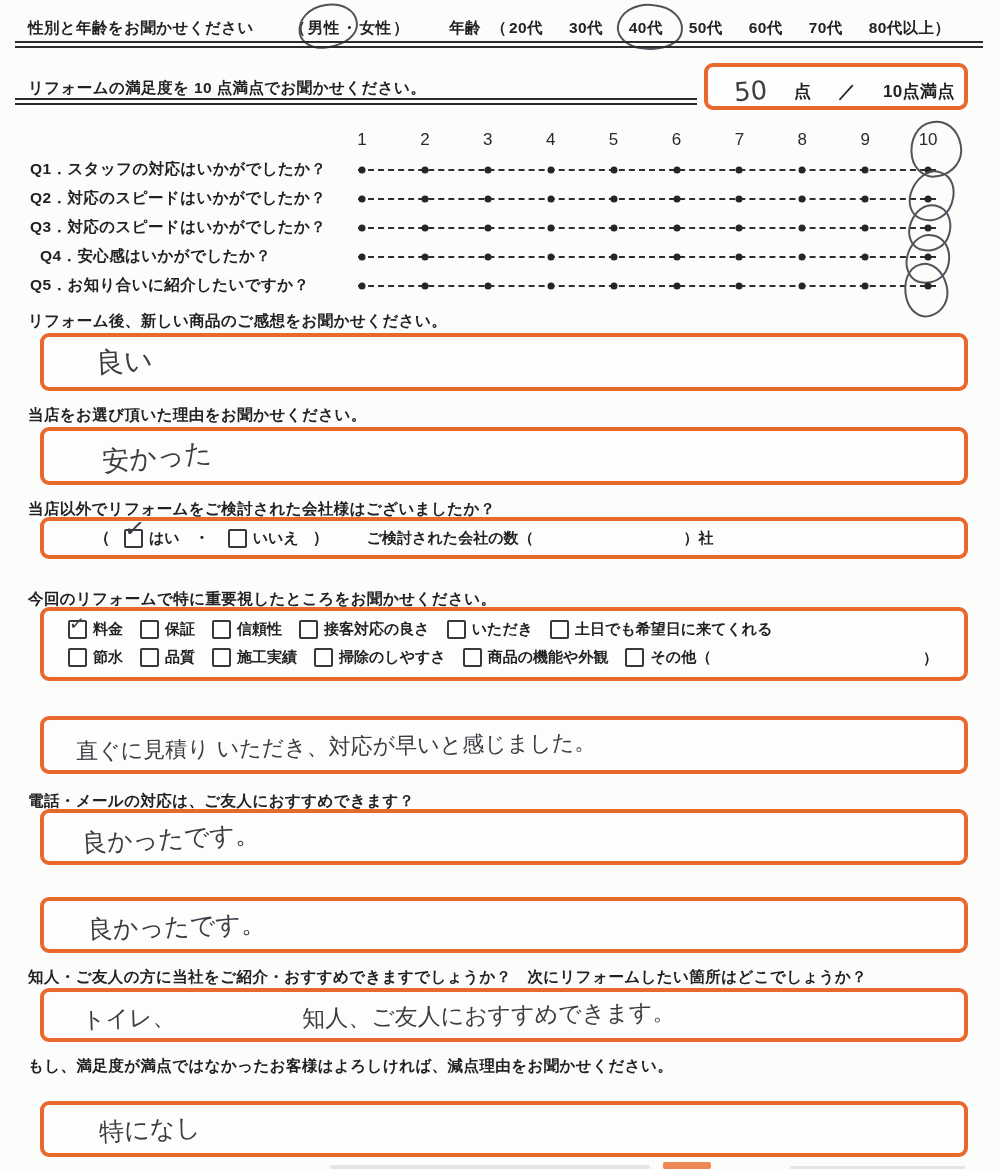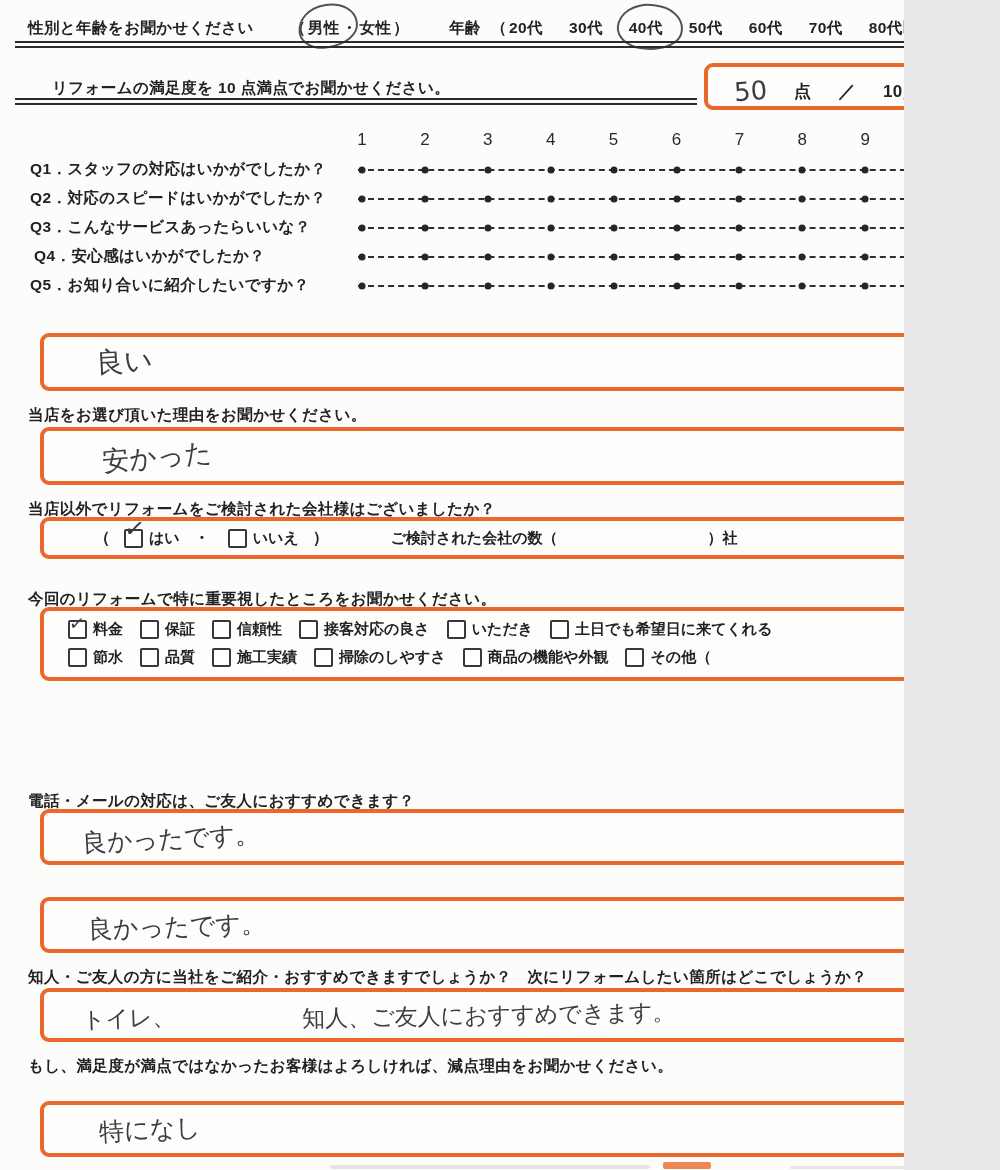--- a/index.html
+++ b/index.html
@@ -1,17 +1,17 @@
 <!DOCTYPE html>
 <html><head>
 <meta charset="utf-8">
 <style>
   :root{ --orange:#e8692b; --ink:#222226; --hand:#3c3c44; }
   html,body{margin:0;padding:0;background:#e9e9e9;}
-  .page{position:relative;width:904px;height:1170px;background:#fcfcfa;overflow:hidden;
+  .page{position:relative;width:1000px;height:1170px;background:#fcfcfa;overflow:hidden;
         font-family:"Liberation Sans",sans-serif;color:var(--ink);}
   .abs{position:absolute;}
   .qlabel{font-weight:bold;font-size:15.5px;letter-spacing:.4px;white-space:nowrap;}
   .obox{position:absolute;border:4px solid var(--orange);border-radius:9px;background:#fffdfc;box-sizing:border-box;}
   .hand{position:absolute;font-family:"DejaVu Sans",sans-serif;color:var(--hand);white-space:nowrap;}
   .dline{position:absolute;height:3px;border-top:2px solid #2b2b2b;border-bottom:2px solid #2b2b2b;}
   .snum{position:absolute;transform:translateX(-50%);font-size:17px;color:#2a2a2a;}
   .rline{position:absolute;border-top:2px dashed #2e2e2e;height:0;}
   .rdot{position:absolute;width:7px;height:7px;border-radius:50%;background:#262626;transform:translate(-50%,-50%);}
   .hand-circle{position:absolute;border:2.5px solid #52525a;background:transparent;
@@ -29,21 +29,21 @@
 <div class="page">
 
   <div class="abs flexrow" style="top:18px;left:28px;">
     <span class="qlabel">性別と年齢をお聞かせください</span>
     <span id="gender-group" class="qlabel" style="margin-left:36px;"><span>（</span><span style="position: relative; display: inline-block; padding: 0px 2px;">男性<span class="hand-circle" style="left: 22px; top: 8px; width: 56px; height: 40px; transform: translate(-50%, -50%) rotate(-8deg);"></span></span><span>・</span><span style="position: relative; display: inline-block; padding: 0px 2px;">女性</span><span>）</span></span>
     <span class="qlabel" style="margin-left:40px;">年齢</span>
     <span id="age-group" class="qlabel" style="margin-left:10px;"><span>（</span><span style="position: relative; display: inline-block; margin: 0px 13px 0px 2px;">20代</span><span style="position: relative; display: inline-block; margin: 0px 13px;">30代</span><span style="position: relative; display: inline-block; margin: 0px 13px;">40代<span class="hand-circle" style="left: 21px; top: 9px; width: 62px; height: 42px; transform: translate(-50%, -50%) rotate(6deg);"></span></span><span style="position: relative; display: inline-block; margin: 0px 13px;">50代</span><span style="position: relative; display: inline-block; margin: 0px 13px;">60代</span><span style="position: relative; display: inline-block; margin: 0px 13px;">70代</span><span style="position: relative; display: inline-block; margin: 0px 0px 0px 13px;">80代以上</span><span>）</span></span>
   </div>
   <div class="dline" style="top:41px;left:15px;width:968px;"></div>
 
-  <div class="abs qlabel" style="top:78px;left:28px;margin-left:24px;">リフォームの満足度を 10 点満点でお聞かせください。</div>
+  <div class="abs qlabel" style="top:78px;left:28px;">リフォームの満足度を 10 点満点でお聞かせください。</div>
   <div class="dline" style="top:98px;left:15px;width:682px;"></div>
   <div class="obox" style="top:63px;left:704px;width:264px;height:47px;">
     <div class="flexrow" style="padding:9px 0 0 26px;gap:27px;">
       <span class="hand" style="position:static;font-size:26px;transform:rotate(-4deg);">50</span>
       <span class="qlabel" style="font-size:17px;">点</span>
       <span class="qlabel" style="font-size:17px;">／</span>
       <span class="qlabel" style="font-size:17px;">10点満点</span>
     </div>
   </div>
 
@@ -81,36 +81,36 @@
       <span class="rdot" style="left: 550.7px; top: 199px;"></span>
       <span class="rdot" style="left: 613.6px; top: 199px;"></span>
       <span class="rdot" style="left: 676.5px; top: 199px;"></span>
       <span class="rdot" style="left: 739.4px; top: 199px;"></span>
       <span class="rdot" style="left: 802.3px; top: 199px;"></span>
       <span class="rdot" style="left: 865.2px; top: 199px;"></span>
       <span class="rdot" style="left: 928.1px; top: 199px;"></span>
       <span style="position: absolute; left: 0px; top: 0px;">
         <span class="hand-circle" style="left: 932.1px; top: 196px; width: 40px; height: 48px; transform: translate(-50%, -50%) rotate(18deg);"></span>
       </span>
-      <div class="abs qlabel" style="left: 30px; top: 217px;">Q3．こんなサービスあったらいいな？</div>
+      <div class="abs qlabel" style="left: 30px; top: 217px;">Q3．対応のスピードはいかがでしたか？</div>
       <div class="rline" style="left: 358px; top: 227px; width: 578px;"></div>
       <span class="rdot" style="left: 362px; top: 228px;"></span>
       <span class="rdot" style="left: 424.9px; top: 228px;"></span>
       <span class="rdot" style="left: 487.8px; top: 228px;"></span>
       <span class="rdot" style="left: 550.7px; top: 228px;"></span>
       <span class="rdot" style="left: 613.6px; top: 228px;"></span>
       <span class="rdot" style="left: 676.5px; top: 228px;"></span>
       <span class="rdot" style="left: 739.4px; top: 228px;"></span>
       <span class="rdot" style="left: 802.3px; top: 228px;"></span>
       <span class="rdot" style="left: 865.2px; top: 228px;"></span>
       <span class="rdot" style="left: 928.1px; top: 228px;"></span>
       <span style="position: absolute; left: 0px; top: 0px;">
         <span class="hand-circle" style="left: 930.1px; top: 228px; width: 38px; height: 44px; transform: translate(-50%, -50%) rotate(14deg);"></span>
       </span>
-      <div class="abs qlabel" style="left: 34px; top: 246px;">Q4．安心感はいかがでしたか？</div>
+      <div class="abs qlabel" style="left: 40px; top: 246px;">Q4．安心感はいかがでしたか？</div>
       <div class="rline" style="left: 358px; top: 256px; width: 578px;"></div>
       <span class="rdot" style="left: 362px; top: 257px;"></span>
       <span class="rdot" style="left: 424.9px; top: 257px;"></span>
       <span class="rdot" style="left: 487.8px; top: 257px;"></span>
       <span class="rdot" style="left: 550.7px; top: 257px;"></span>
       <span class="rdot" style="left: 613.6px; top: 257px;"></span>
       <span class="rdot" style="left: 676.5px; top: 257px;"></span>
       <span class="rdot" style="left: 739.4px; top: 257px;"></span>
       <span class="rdot" style="left: 802.3px; top: 257px;"></span>
       <span class="rdot" style="left: 865.2px; top: 257px;"></span>
@@ -128,20 +128,21 @@
       <span class="rdot" style="left: 676.5px; top: 286px;"></span>
       <span class="rdot" style="left: 739.4px; top: 286px;"></span>
       <span class="rdot" style="left: 802.3px; top: 286px;"></span>
       <span class="rdot" style="left: 865.2px; top: 286px;"></span>
       <span class="rdot" style="left: 928.1px; top: 286px;"></span>
       <span style="position: absolute; left: 0px; top: 0px;">
         <span class="hand-circle" style="left: 926.1px; top: 290px; width: 40px; height: 50px; transform: translate(-50%, -50%) rotate(-14deg);"></span>
       </span>
     </div>
 
+  <div class="abs qlabel" style="top:311px;left:28px;">リフォーム後、新しい商品のご感想をお聞かせください。</div>
   <div class="obox" style="top:333px;left:40px;width:928px;height:58px;">
     <span class="hand" style="left:52px;top:6px;font-size:28px;transform:rotate(-3deg);">良い</span>
   </div>
 
   <div class="abs qlabel" style="top:405px;left:28px;">当店をお選び頂いた理由をお聞かせください。</div>
   <div class="obox" style="top:427px;left:40px;width:928px;height:58px;">
     <span class="hand" style="left:58px;top:8px;font-size:27px;transform:rotate(-5deg);">安かった</span>
   </div>
 
   <div class="abs qlabel" style="top:499px;left:28px;">当店以外でリフォームをご検討された会社様はございましたか？</div>
@@ -153,21 +154,21 @@
             <span class="tick" style="left: -2px; top: -15px; font-size: 25px; transform: rotate(8deg);">✓</span>
           </span>
           <span class="cbl">はい</span>
         </span>
         <span>・</span>
         <span class="flexrow" style="margin: 0px 14px 0px 18px;">
           <span class="chk"></span>
           <span class="cbl">いいえ</span>
         </span>
         <span>）</span>
-        <span class="cbl" style="margin-left: 62px;">ご検討された会社の数（</span>
+        <span class="cbl" style="margin-left: 38px;">ご検討された会社の数（</span>
         <span style="display: inline-block; width: 150px;"></span>
         <span class="cbl">）社</span>
       </div>
   </div>
 
   <div class="abs qlabel" style="top:589px;left:28px;">今回のリフォームで特に重要視したところをお聞かせください。</div>
   <div class="obox" style="top:607px;left:40px;width:928px;height:74px;">
     <div id="prio-row-0" class="flexrow" style="padding:9px 0 0 24px;gap:17px;">
         <span class="flexrow">
           <span class="chk">
@@ -218,20 +219,23 @@
           <span class="cbl">商品の機能や外観</span>
         </span>
         <span class="flexrow">
           <span class="chk"></span>
           <span class="cbl">その他（</span>
         </span>
       </div>
     <span class="cbl abs" style="right:26px;top:38px;">）</span>
   </div>
 
+  <div class="obox" style="top:716px;left:40px;width:928px;height:58px;">
+    <span class="hand" style="left:32px;top:12px;font-size:22px;transform:rotate(-1deg);">直ぐに見積り いただき、対応が早いと感じました。</span>
+  </div>
 
   <div class="abs qlabel" style="top:791px;left:28px;">電話・メールの対応は、ご友人におすすめできます？</div>
   <div class="obox" style="top:809px;left:40px;width:928px;height:56px;">
     <span class="hand" style="left:38px;top:9px;font-size:25px;transform:rotate(-3deg);">良かったです。</span>
   </div>
 
   <div class="obox" style="top:897px;left:40px;width:928px;height:56px;">
     <span class="hand" style="left:44px;top:9px;font-size:25px;transform:rotate(-2deg);">良かったです。</span>
   </div>
 

